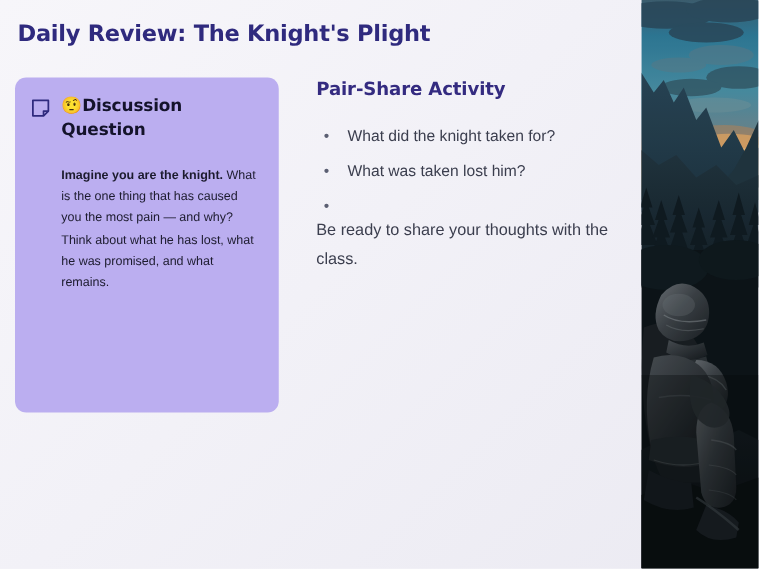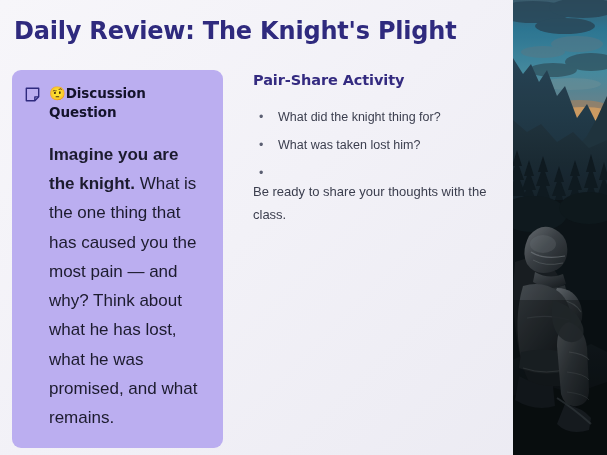--- a/index.html
+++ b/index.html
@@ -29,21 +29,21 @@
     top: 0;
     width: 513px;
     height: 455px;
     box-sizing: border-box;
     padding: 16px 22px 0 12px;
   }
 
   #page-title {
     margin: 0;
     padding: 0 0 0 2px;
-    font-size: 24px;
+    font-size: 18px;
     line-height: 1.32;
     font-weight: bold;
     letter-spacing: -0.2px;
     color: #2f2a7e;
     font-family: "DejaVu Sans", sans-serif;
   }
 
   #columns {
     display: flex;
     align-items: flex-start;
@@ -85,21 +85,21 @@
     font-family: "DejaVu Sans", sans-serif;
     letter-spacing: -0.1px;
   }
   .emoji {
     font-family: "DejaVu Sans", sans-serif;
     font-weight: normal;
   }
 
   #discussion-body {
     margin: 18px 0 0 24px;
-    font-size: 17px;
+    font-size: 10px;
     line-height: 1.72;
     color: #1c1b2e;
     font-family: "Liberation Sans", sans-serif;
   }
   #discussion-body b { font-weight: bold; }
 
   
   #activity {
     flex: 1 1 auto;
     padding-left: 30px;
@@ -189,21 +189,21 @@
         <p id="discussion-body"><b>Imagine you are the knight.</b><span> What is the one thing that has caused you the most pain — and why? Think about what he has lost, what he was promised, and what remains.</span></p>
 
       </div>
 
       <div id="activity">
 
         <h2 id="activity-title">Pair-Share Activity</h2>
 
 
         <ul id="activity-list">
-          <li><span class="bullet">•</span><span>What did the knight thing for?</span></li>
+          <li><span class="bullet">•</span><span>What did the knight taken for?</span></li>
           <li><span class="bullet">•</span><span>What was taken lost him?</span></li>
           <li><span class="bullet">•</span></li>
         </ul>
 
         <p id="activity-outro">Be ready to share your thoughts with the class.</p>
 
       </div>
 
     </div>
   </div>

